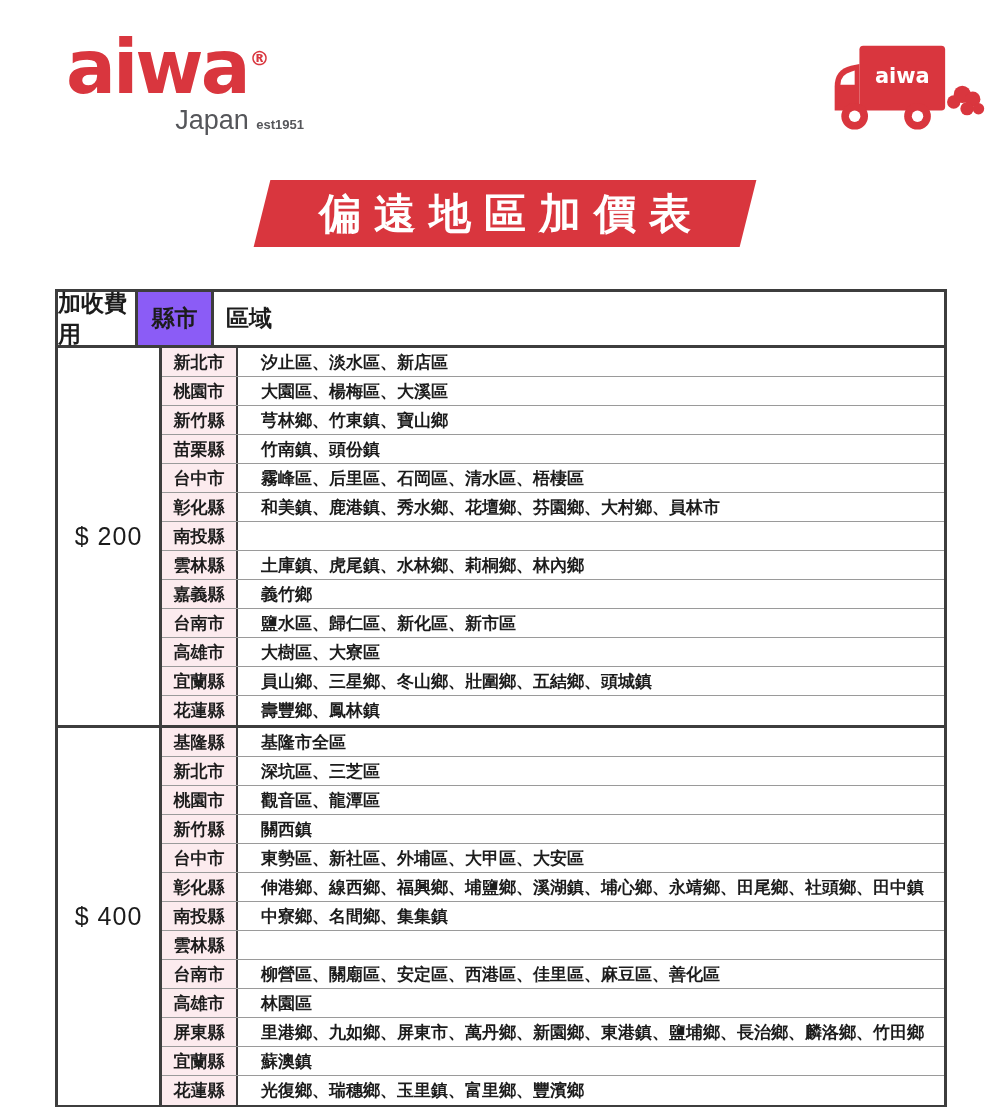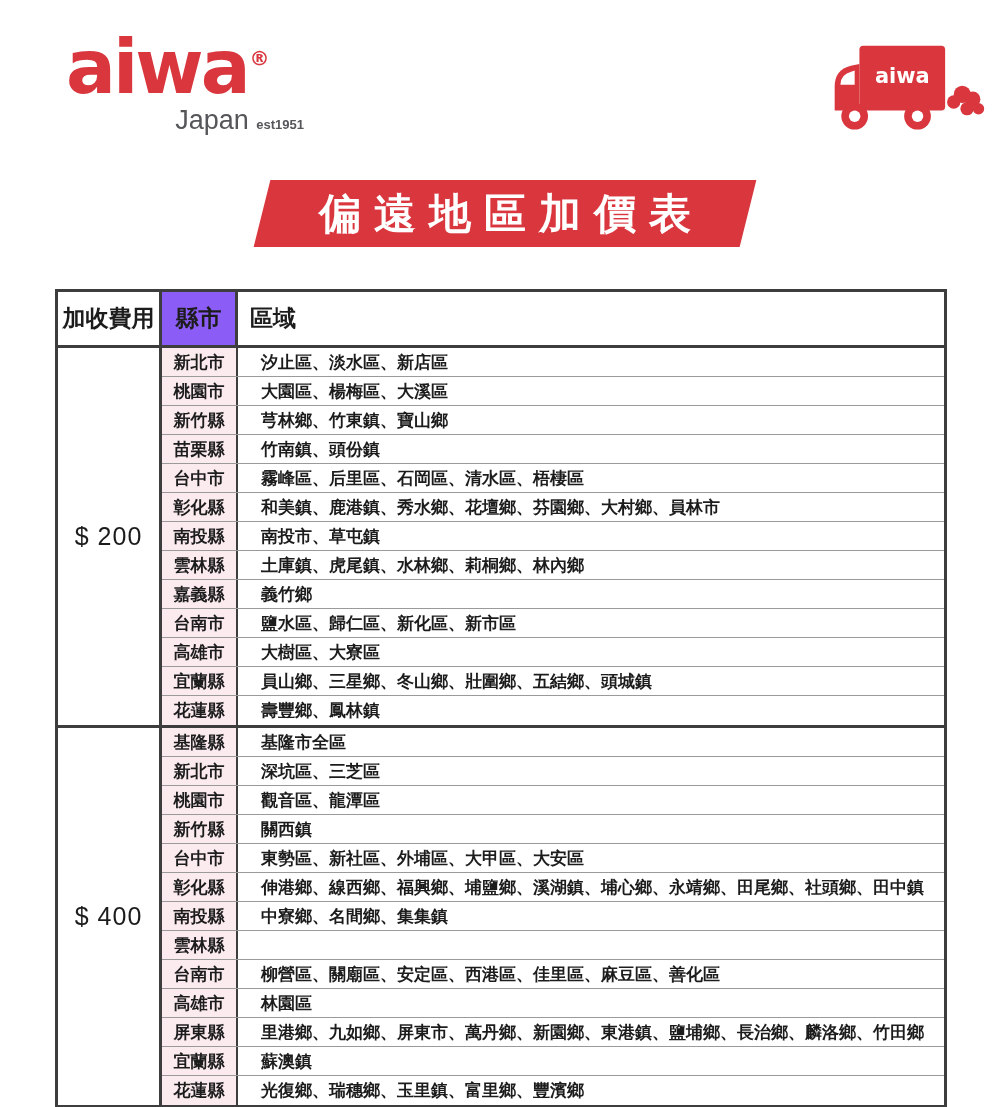--- a/index.html
+++ b/index.html
@@ -22,21 +22,21 @@
   
   .banner { position:absolute; left:262px; top:180px; width:486px; height:67px;
     background:#d9363e; transform:skewX(-14deg); display:flex; align-items:center; justify-content:center; }
   .banner-text { transform:skewX(14deg); color:#ffffff; font-size:42px; font-weight:bold;
     letter-spacing:13px; text-indent:13px; white-space:nowrap; }
 
   
   .price-table { position:absolute; left:55px; top:289px; width:892px;
     border:3px solid #3d3d3d; background:#fff; }
   .thead { display:flex; height:56px; border-bottom:3px solid #3d3d3d; font-weight:bold; font-size:23px; }
-  .fee-col   { width:104px; display:flex; align-items:center; justify-content:center;
+  .fee-col   { width:80px; display:flex; align-items:center; justify-content:center;
     border-right:3px solid #3d3d3d; }
   .county-col{ width:76px; display:flex; align-items:center; justify-content:center;
     background:#8b5cf6; border-right:3px solid #3d3d3d; }
   .region-col{ flex:1; display:flex; align-items:center; padding-left:12px; }
 
   .section { display:flex; border-bottom:3px solid #3d3d3d; }
   .section:last-child { border-bottom:none; }
   .fee-cell { width:104px; display:flex; align-items:center; justify-content:center;
     border-right:3px solid #3d3d3d; font-size:25px; font-weight:normal; letter-spacing:1px; }
   .rows { flex:1; display:flex; flex-direction:column; }
@@ -118,21 +118,20 @@
             <div class="row">
               <div class="county-cell">台中市</div>
               <div class="region-cell">霧峰區、后里區、石岡區、清水區、梧棲區</div>
             </div>
             <div class="row">
               <div class="county-cell">彰化縣</div>
               <div class="region-cell">和美鎮、鹿港鎮、秀水鄉、花壇鄉、芬園鄉、大村鄉、員林市</div>
             </div>
             <div class="row">
               <div class="county-cell">南投縣</div>
-              <div class="region-cell">南投市、草屯鎮</div>
             </div>
             <div class="row">
               <div class="county-cell">雲林縣</div>
               <div class="region-cell">土庫鎮、虎尾鎮、水林鄉、莉桐鄉、林內鄉</div>
             </div>
             <div class="row">
               <div class="county-cell">嘉義縣</div>
               <div class="region-cell">義竹鄉</div>
             </div>
             <div class="row">

